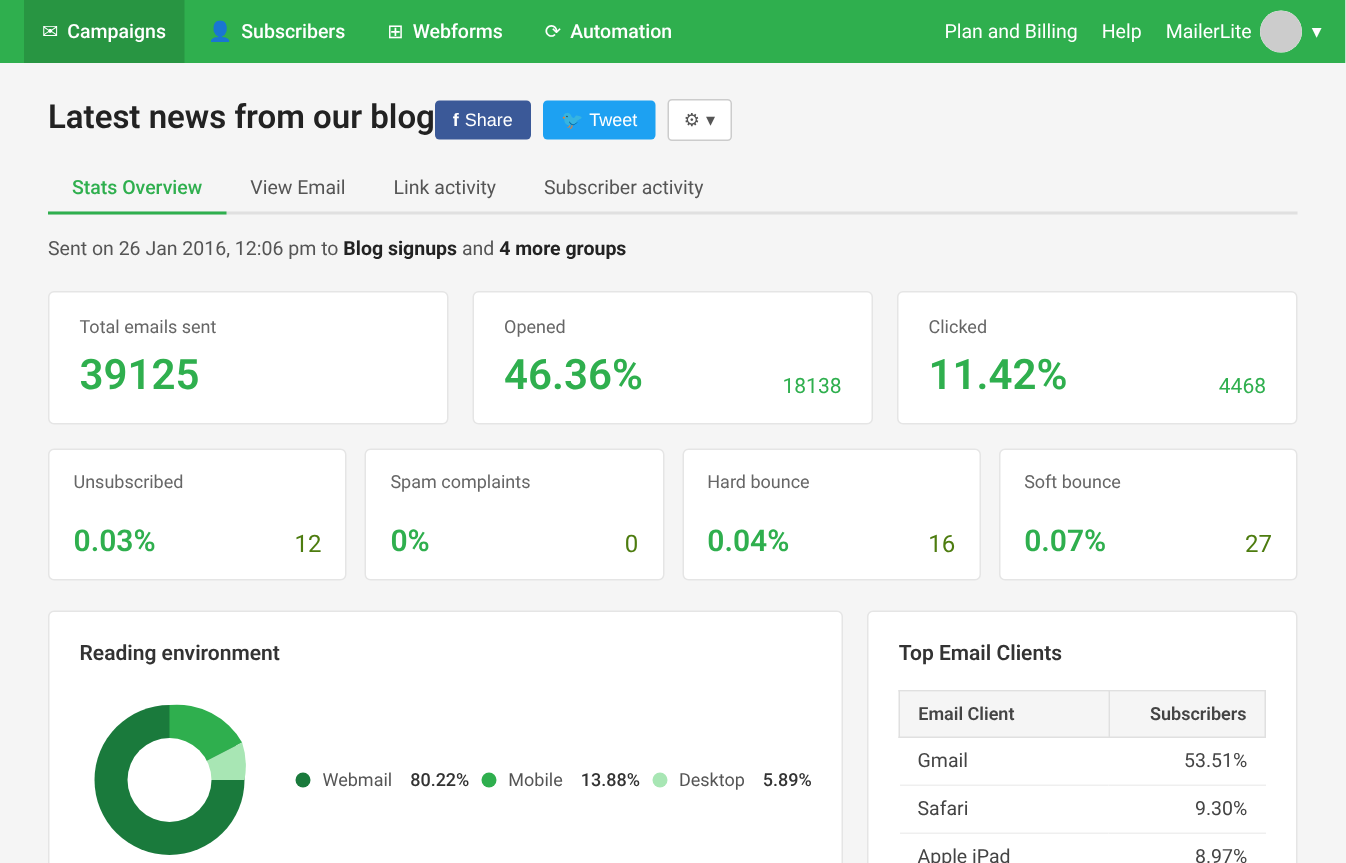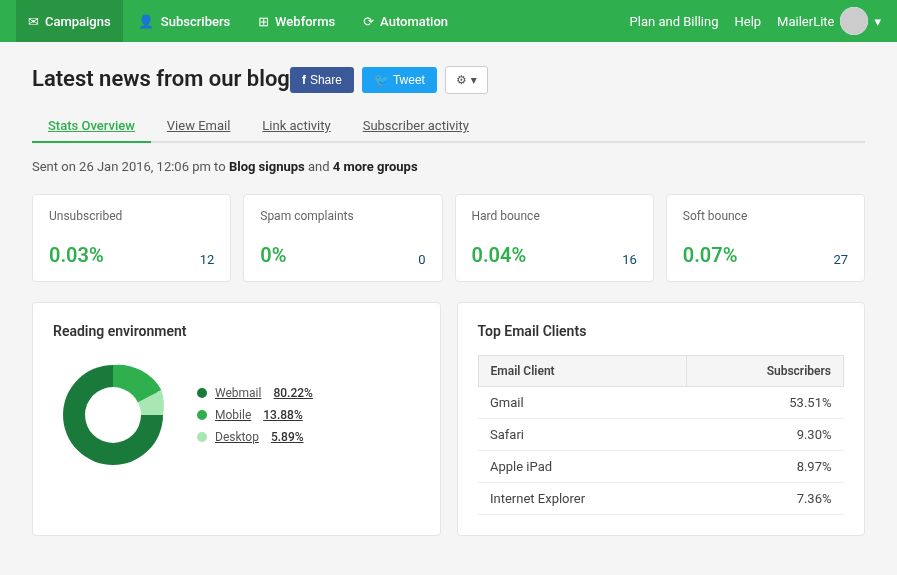--- a/index.html
+++ b/index.html
@@ -52,21 +52,21 @@
     .btn-gear {
       background: #fff; color: #555; border: 1px solid #ccc;
       padding: 6px 10px; border-radius: 3px; font-size: 12px;
       cursor: pointer; display: flex; align-items: center; gap: 4px;
     }
 
     
     .tabs { display: flex; border-bottom: 2px solid #e0e0e0; margin-bottom: 16px; }
     .tab {
       padding: 8px 16px; font-size: 13px; cursor: pointer;
-      color: #555; border-bottom: 2px solid transparent; margin-bottom: -2px; text-decoration: underline;
+      color: #555; border-bottom: 2px solid transparent; margin-bottom: -2px;
     }
     .tab.active { color: #2faf4e; border-bottom: 2px solid #2faf4e; font-weight: 500; }
 
     
     .sent-info { font-size: 13px; color: #555; margin-bottom: 20px; }
     .sent-info strong { color: #222; }
 
     
     .stats-row-top { display: flex; gap: 16px; margin-bottom: 16px; }
     .stat-card {
@@ -80,33 +80,33 @@
 
     
     .stats-row-bottom { display: flex; gap: 12px; margin-bottom: 20px; }
     .stat-card-sm {
       background: #fff; border: 1px solid #e5e5e5; border-radius: 4px;
       padding: 14px 16px; flex: 1;
     }
     .stat-label-sm { font-size: 12px; color: #666; margin-bottom: 20px; }
     .stat-value-green-sm { font-size: 20px; font-weight: 600; color: #2faf4e; }
     .stat-value-row-sm { display: flex; justify-content: space-between; align-items: flex-end; }
-    .stat-count-red { color: #0c4a6e; font-size: 13px; }
+    .stat-count-red { color: #4d7c0f; font-size: 16px; }
 
     
     .bottom-row { display: flex; gap: 16px; }
     .panel {
       background: #fff; border: 1px solid #e5e5e5; border-radius: 4px;
       padding: 20px; flex: 1;
     }
     .panel-title { font-size: 14px; font-weight: 600; color: #333; margin-bottom: 16px; }
 
     
     .chart-area { display: flex; align-items: center; gap: 24px; }
-    .legend { display: flex; flex-direction: column; gap: 8px; text-decoration: underline; }
+    .legend { display: flex; flex-direction: row; gap: 8px; }
     .legend-item { display: flex; align-items: center; gap: 8px; font-size: 12px; }
     .legend-dot { width: 10px; height: 10px; border-radius: 50%; flex-shrink: 0; }
     .legend-label { color: #555; }
     .legend-pct { color: #333; font-weight: 500; margin-left: 4px; }
 
     
     .email-table { width: 100%; border-collapse: collapse; font-size: 13px; }
     .email-table th {
       text-align: left; padding: 8px 12px;
       background: #f5f5f5; border: 1px solid #e0e0e0;
@@ -188,20 +188,42 @@
     </div>
   </div>
 
   <div class="sent-info">
     <span>Sent on 26 Jan 2016, 12:06 pm to</span>
     <strong>Blog signups</strong>
     <span>and</span>
     <strong>4 more groups</strong>
   </div>
 
+  <div class="stats-row-top">
+    <div class="stat-card">
+      <div class="stat-label">Total emails sent</div>
+      <div class="stat-value-row">
+        <div class="stat-value-green">39125</div>
+      </div>
+    </div>
+    <div class="stat-card">
+      <div class="stat-label">Opened</div>
+      <div class="stat-value-row">
+        <div class="stat-value-green">46.36%</div>
+        <div class="stat-count">18138</div>
+      </div>
+    </div>
+    <div class="stat-card">
+      <div class="stat-label">Clicked</div>
+      <div class="stat-value-row">
+        <div class="stat-value-green">11.42%</div>
+        <div class="stat-count">4468</div>
+      </div>
+    </div>
+  </div>
 
   <div class="stats-row-bottom">
     <div class="stat-card-sm">
       <div class="stat-label-sm">Unsubscribed</div>
       <div class="stat-value-row-sm">
         <div class="stat-value-green-sm">0.03%</div>
         <div class="stat-count-red">12</div>
       </div>
     </div>
     <div class="stat-card-sm">

